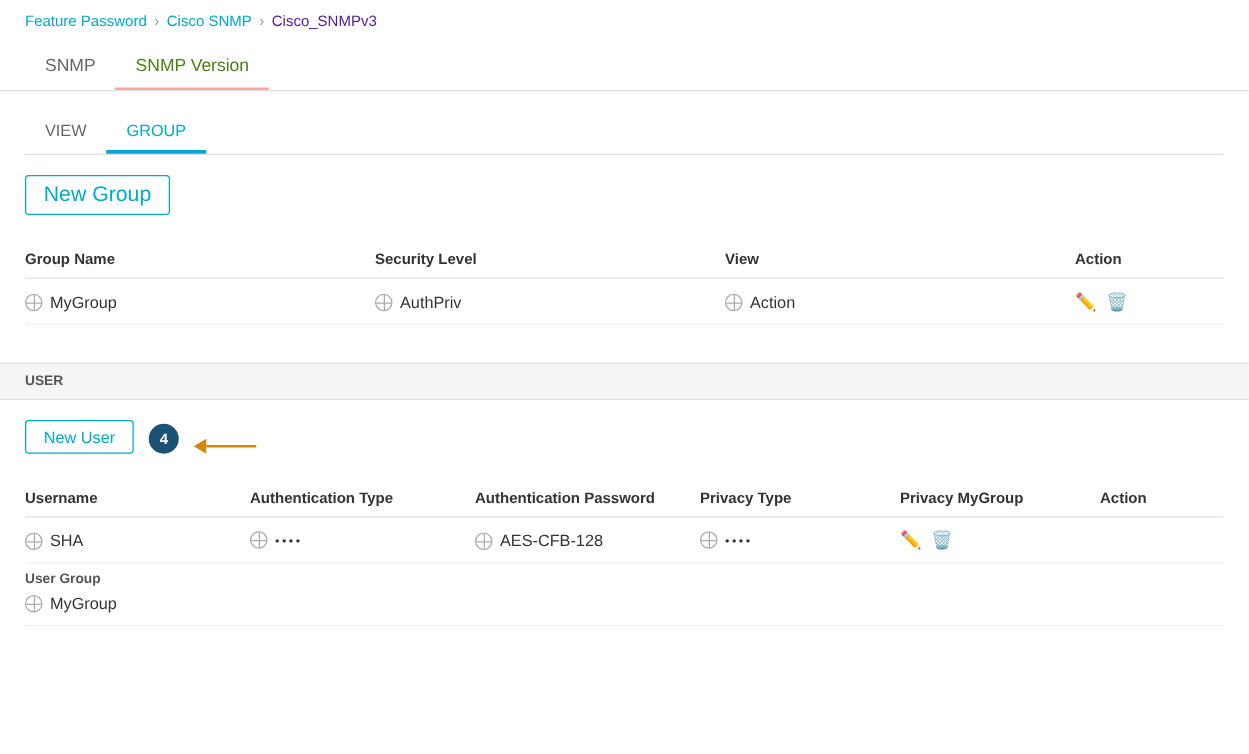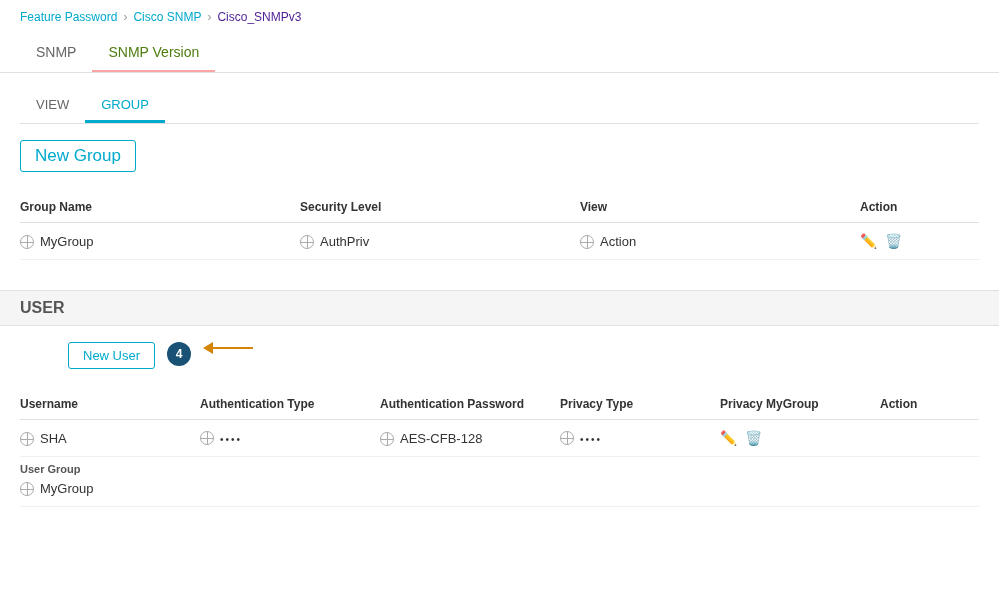--- a/index.html
+++ b/index.html
@@ -72,27 +72,27 @@
       content: '';
       position: absolute;
       width: 1px; height: 100%; background: #aaa; left: 50%;
     }
 
     .action-icons { display: flex; gap: 8px; align-items: center; }
     .edit-icon { color: #00aacc; cursor: pointer; font-size: 14px; }
     .delete-icon { color: #00aacc; cursor: pointer; font-size: 14px; }
 
     .section-divider {
-      background: #f5f5f5; padding: 8px 20px; font-size: 16px;
+      background: #f5f5f5; padding: 8px 20px; font-size: 11px;
       font-weight: 600; color: #555; margin: 0 -20px 16px -20px;
       border-top: 1px solid #e0e0e0; border-bottom: 1px solid #e0e0e0;
     }
 
     .new-user-container {
-      display: flex; align-items: flex-start; gap: 12px; margin-bottom: 20px; position: relative; margin-left: 48px;
+      display: flex; align-items: flex-end; gap: 12px; margin-bottom: 20px; position: relative;
     }
     .new-user-btn {
       border: 1px solid #00aacc; color: #00aacc; background: #fff;
       padding: 5px 14px; border-radius: 3px; cursor: pointer;
       font-size: 13px;
     }
     .badge {
       width: 24px; height: 24px; border-radius: 50%;
       background: #1a5276; color: #fff; font-size: 12px; font-weight: bold;
       display: flex; align-items: center; justify-content: center;

